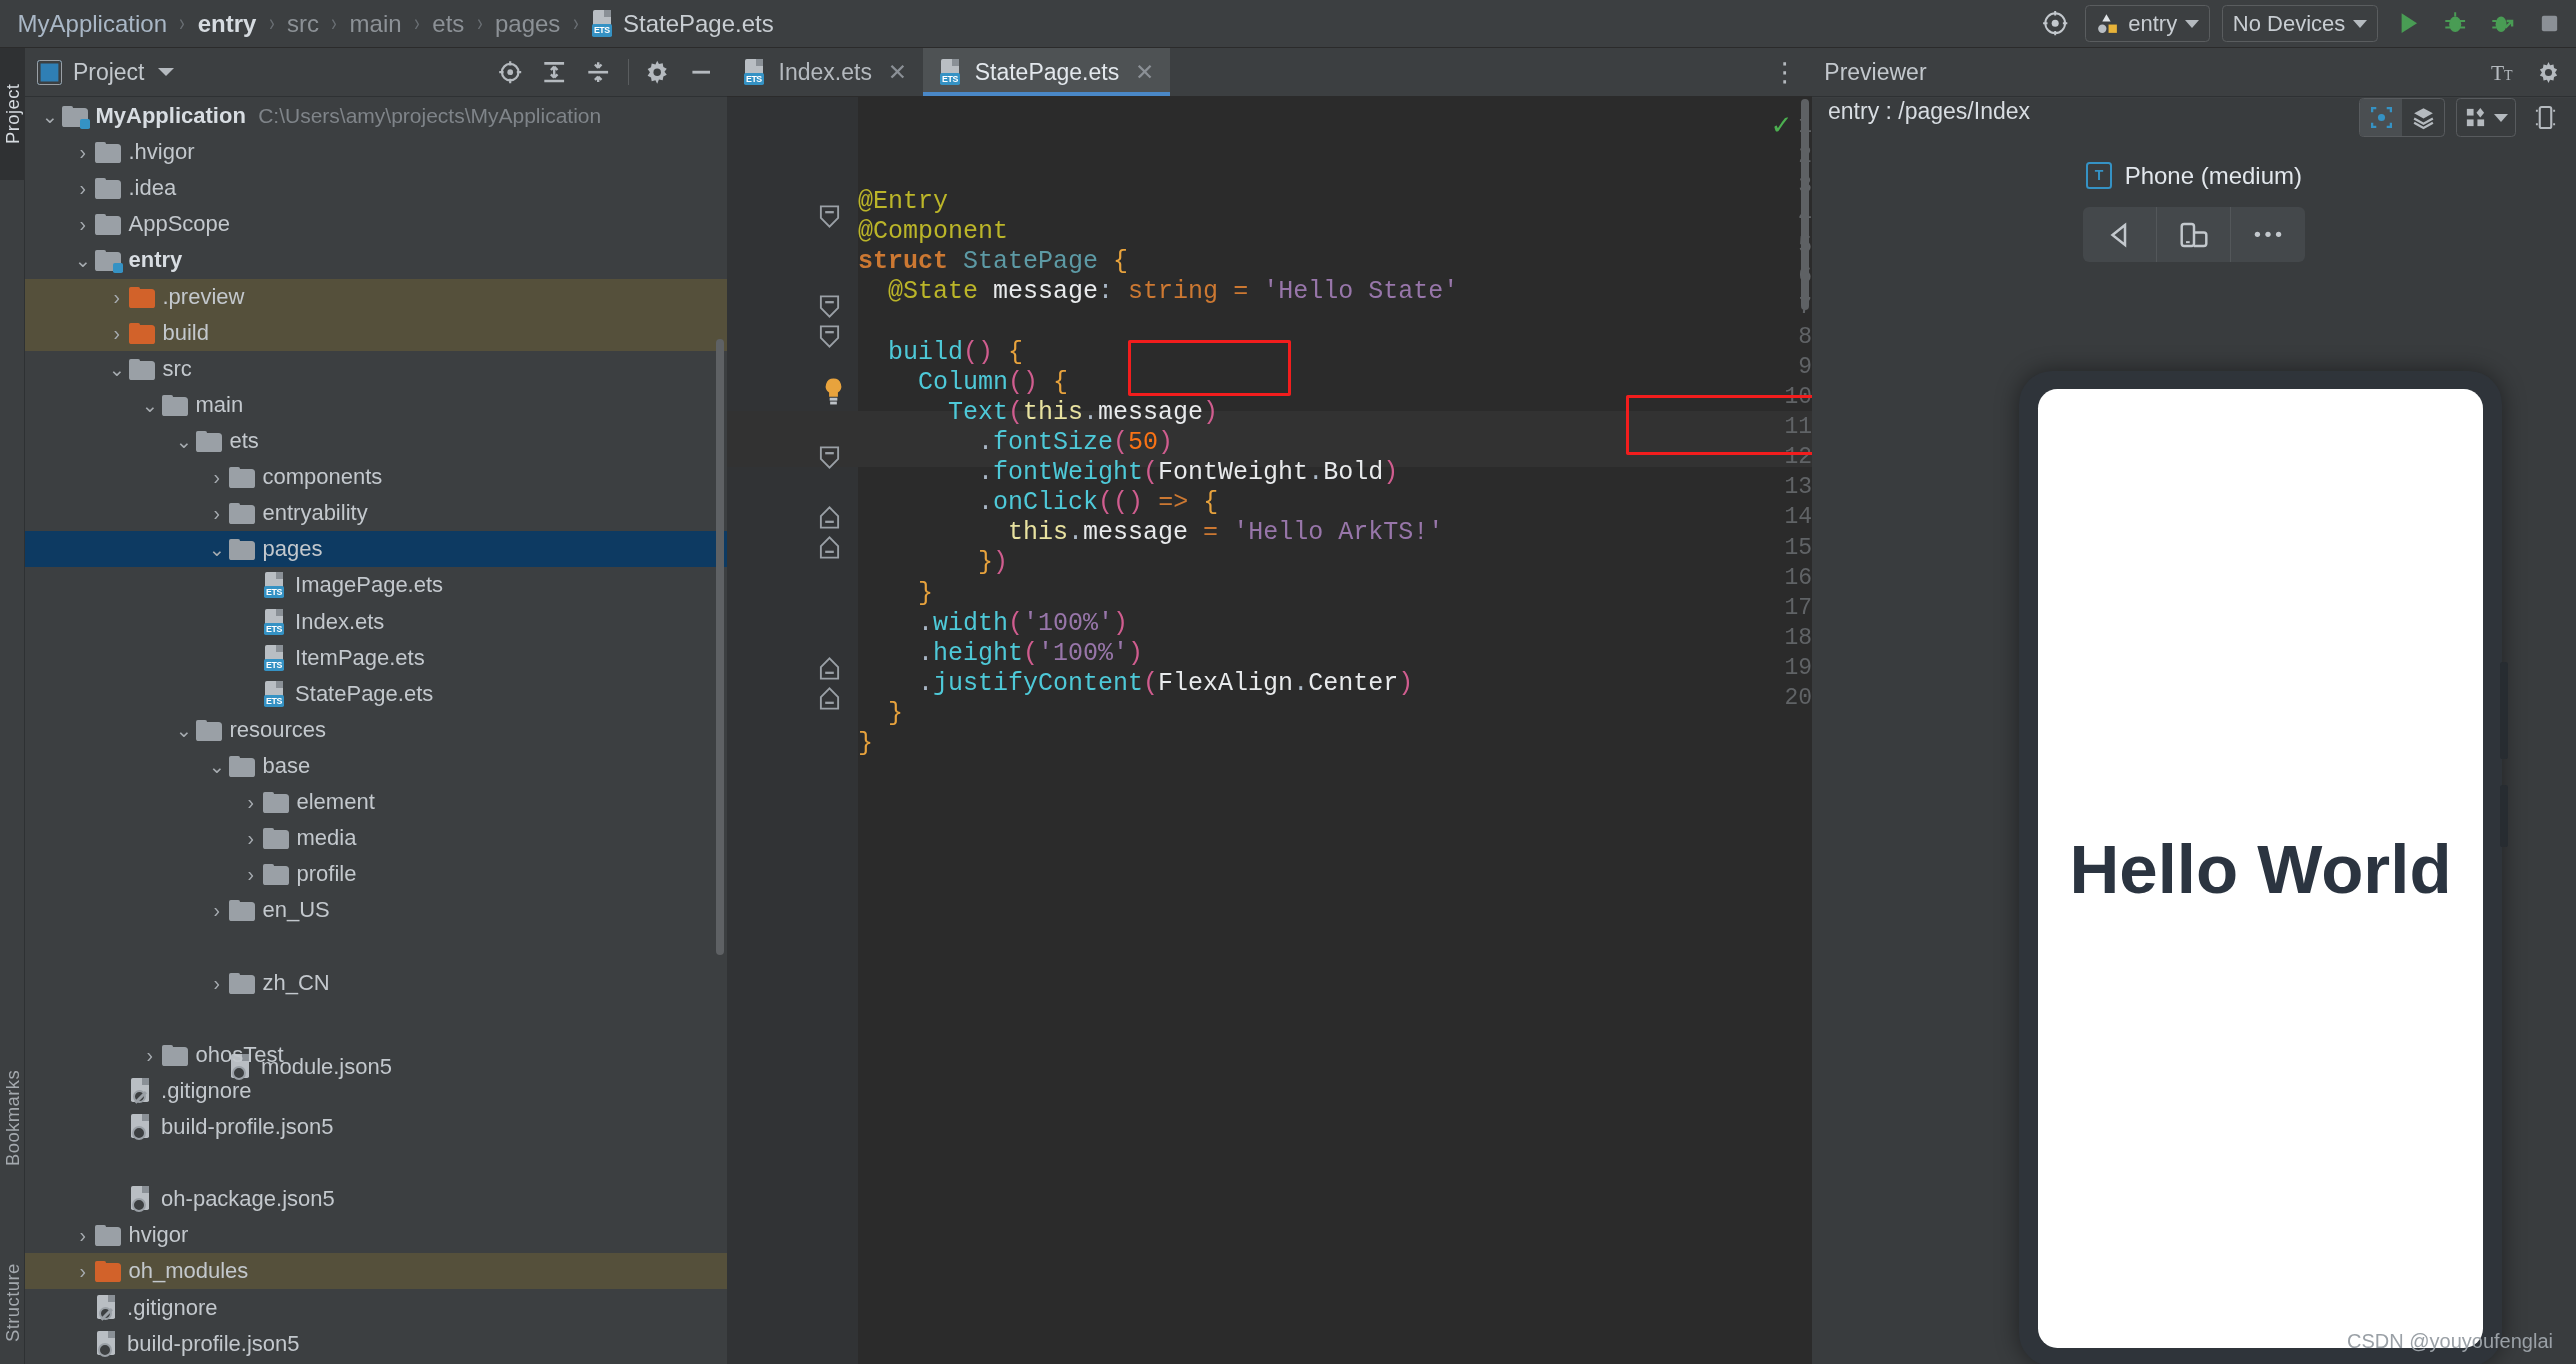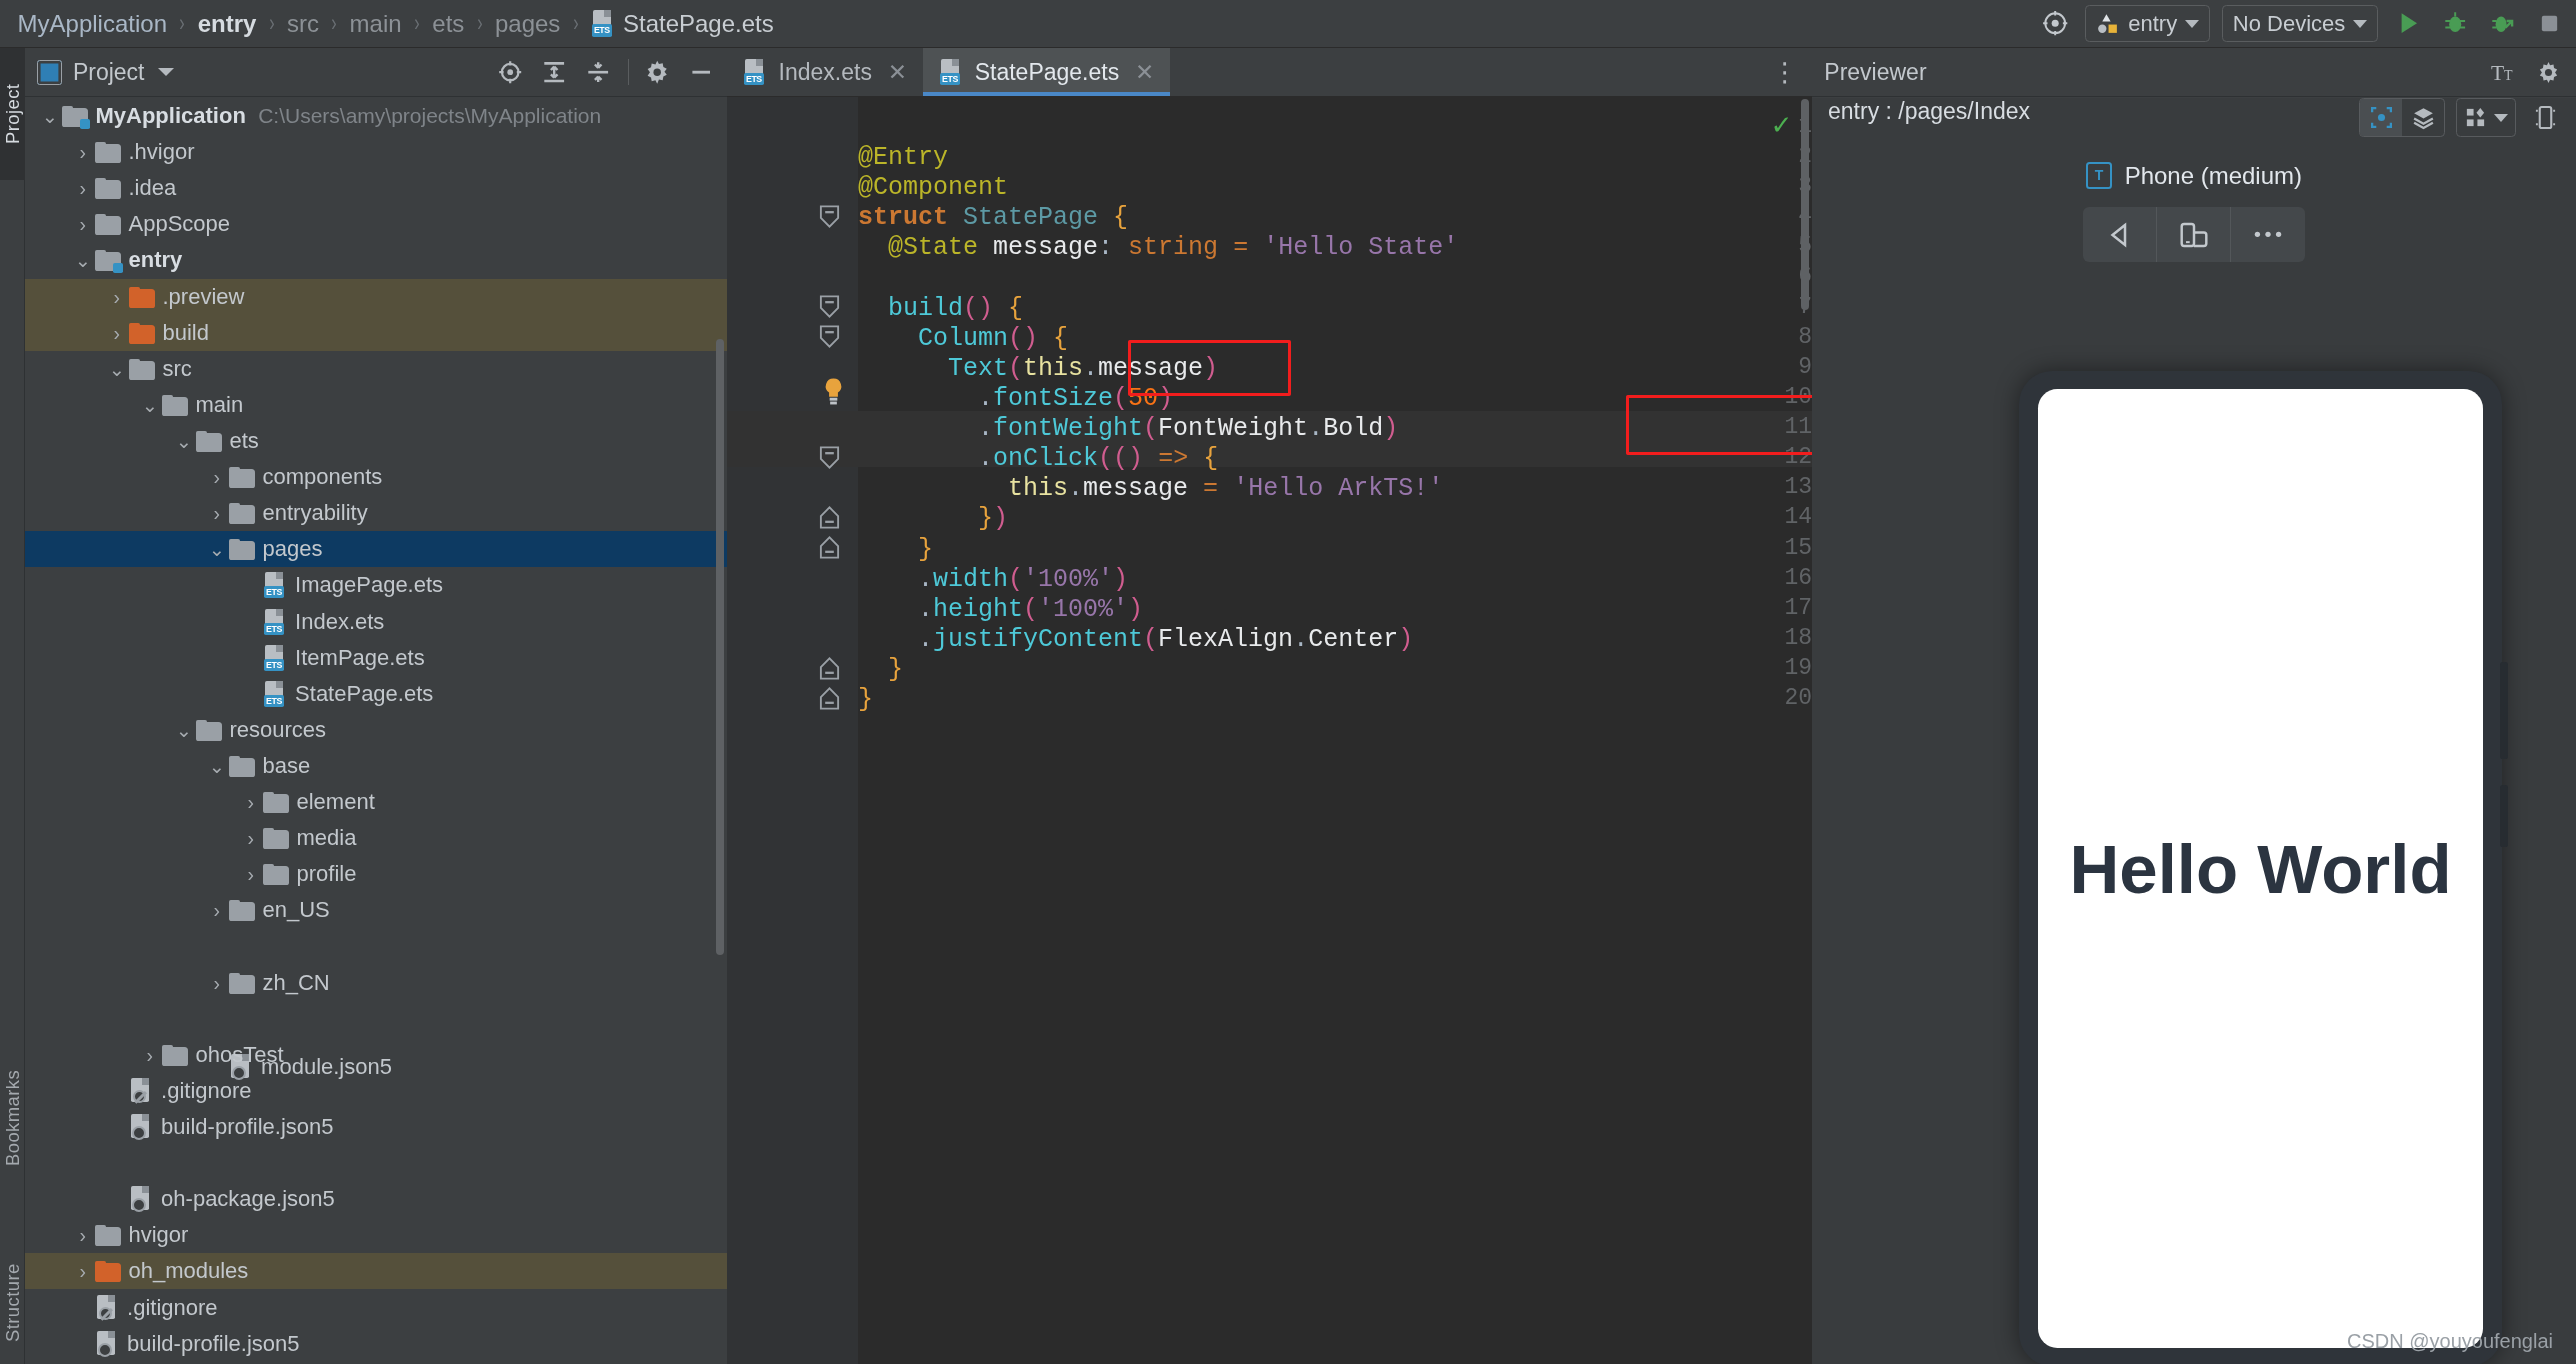--- a/index.html
+++ b/index.html
@@ -115,21 +115,21 @@
 
   .codearea { position:absolute; top:49px; left:0; width:1085px; height:1267px; background:#2b2b2b; overflow:hidden; }
   .gutter { position:absolute; left:0; top:0; width:81px; height:100%; background:#313335; }
   .gutter2 { position:absolute; left:81px; top:0; width:50px; height:100%; background:#313335; }
   .lineno { position:absolute; right:0; width:70px; text-align:right; color:#606366; font-size:23px;
             font-family:"Liberation Mono", monospace; }
   .fold { position:absolute; left:92px; width:21px; height:21px; }
 
   .code { position:absolute; left:131px; top:0; right:0; height:100%;
           font-family:"Liberation Mono", monospace; font-size:25px; white-space:pre; }
-  .cl { position:absolute; left:0; color:#a9b7c6; }
+  .cl { position:absolute; left:0; color:#a9b7c6;margin-top:44px; }
   .hl-line { position:absolute; left:0; right:0; height:56px; background:#323232; }
 
   .k-ann { color:#bbb529; }      
   .k-kw  { color:#cc7832; font-weight:bold; }  
   .k-type{ color:#5d9aa5; }      
   .k-id  { color:#a9b7c6; }
   .k-str { color:#9876aa; }      
   .k-fn  { color:#4ec9d8; }      
   .k-this{ color:#e8e2a0; }      
   .k-num { color:#f97316; }      

